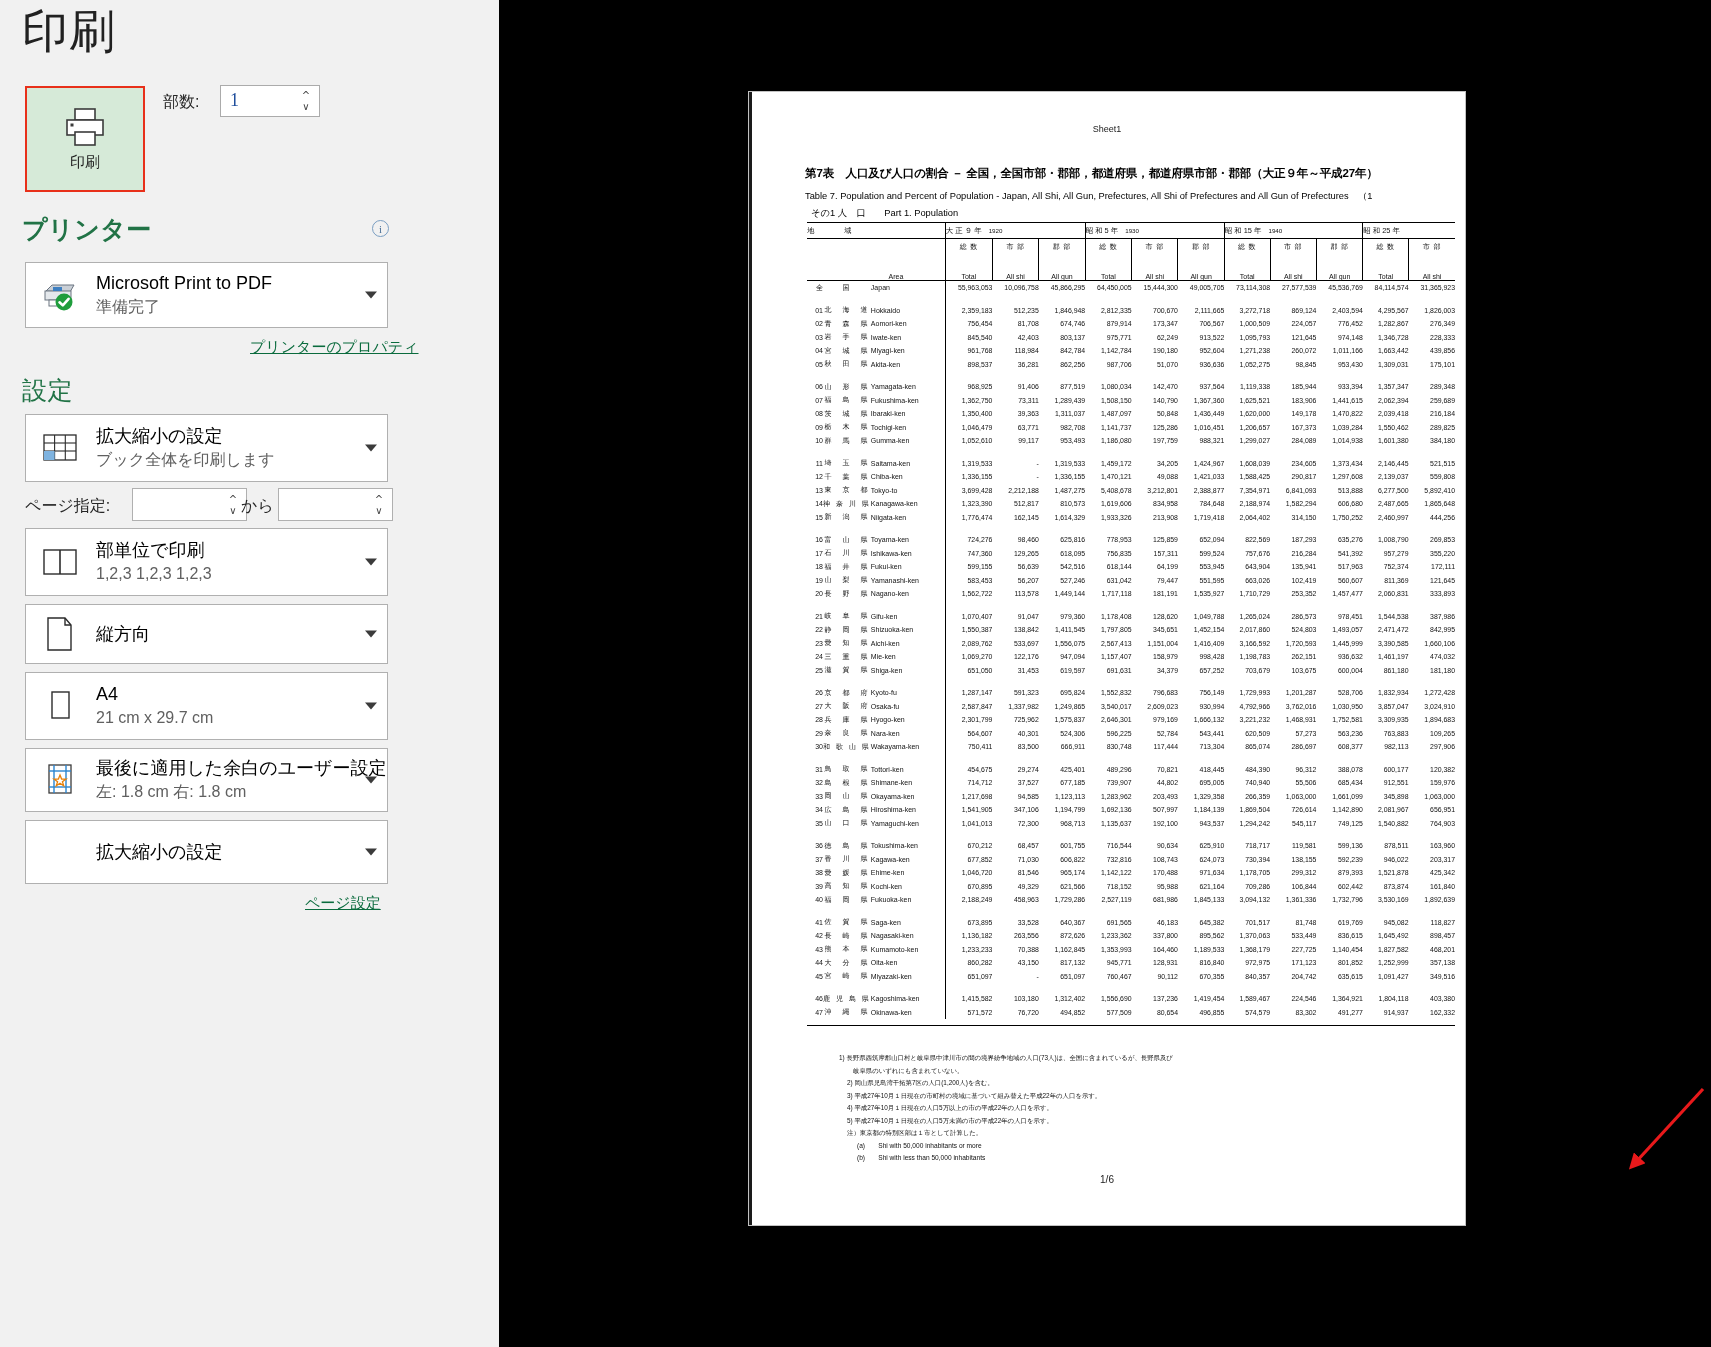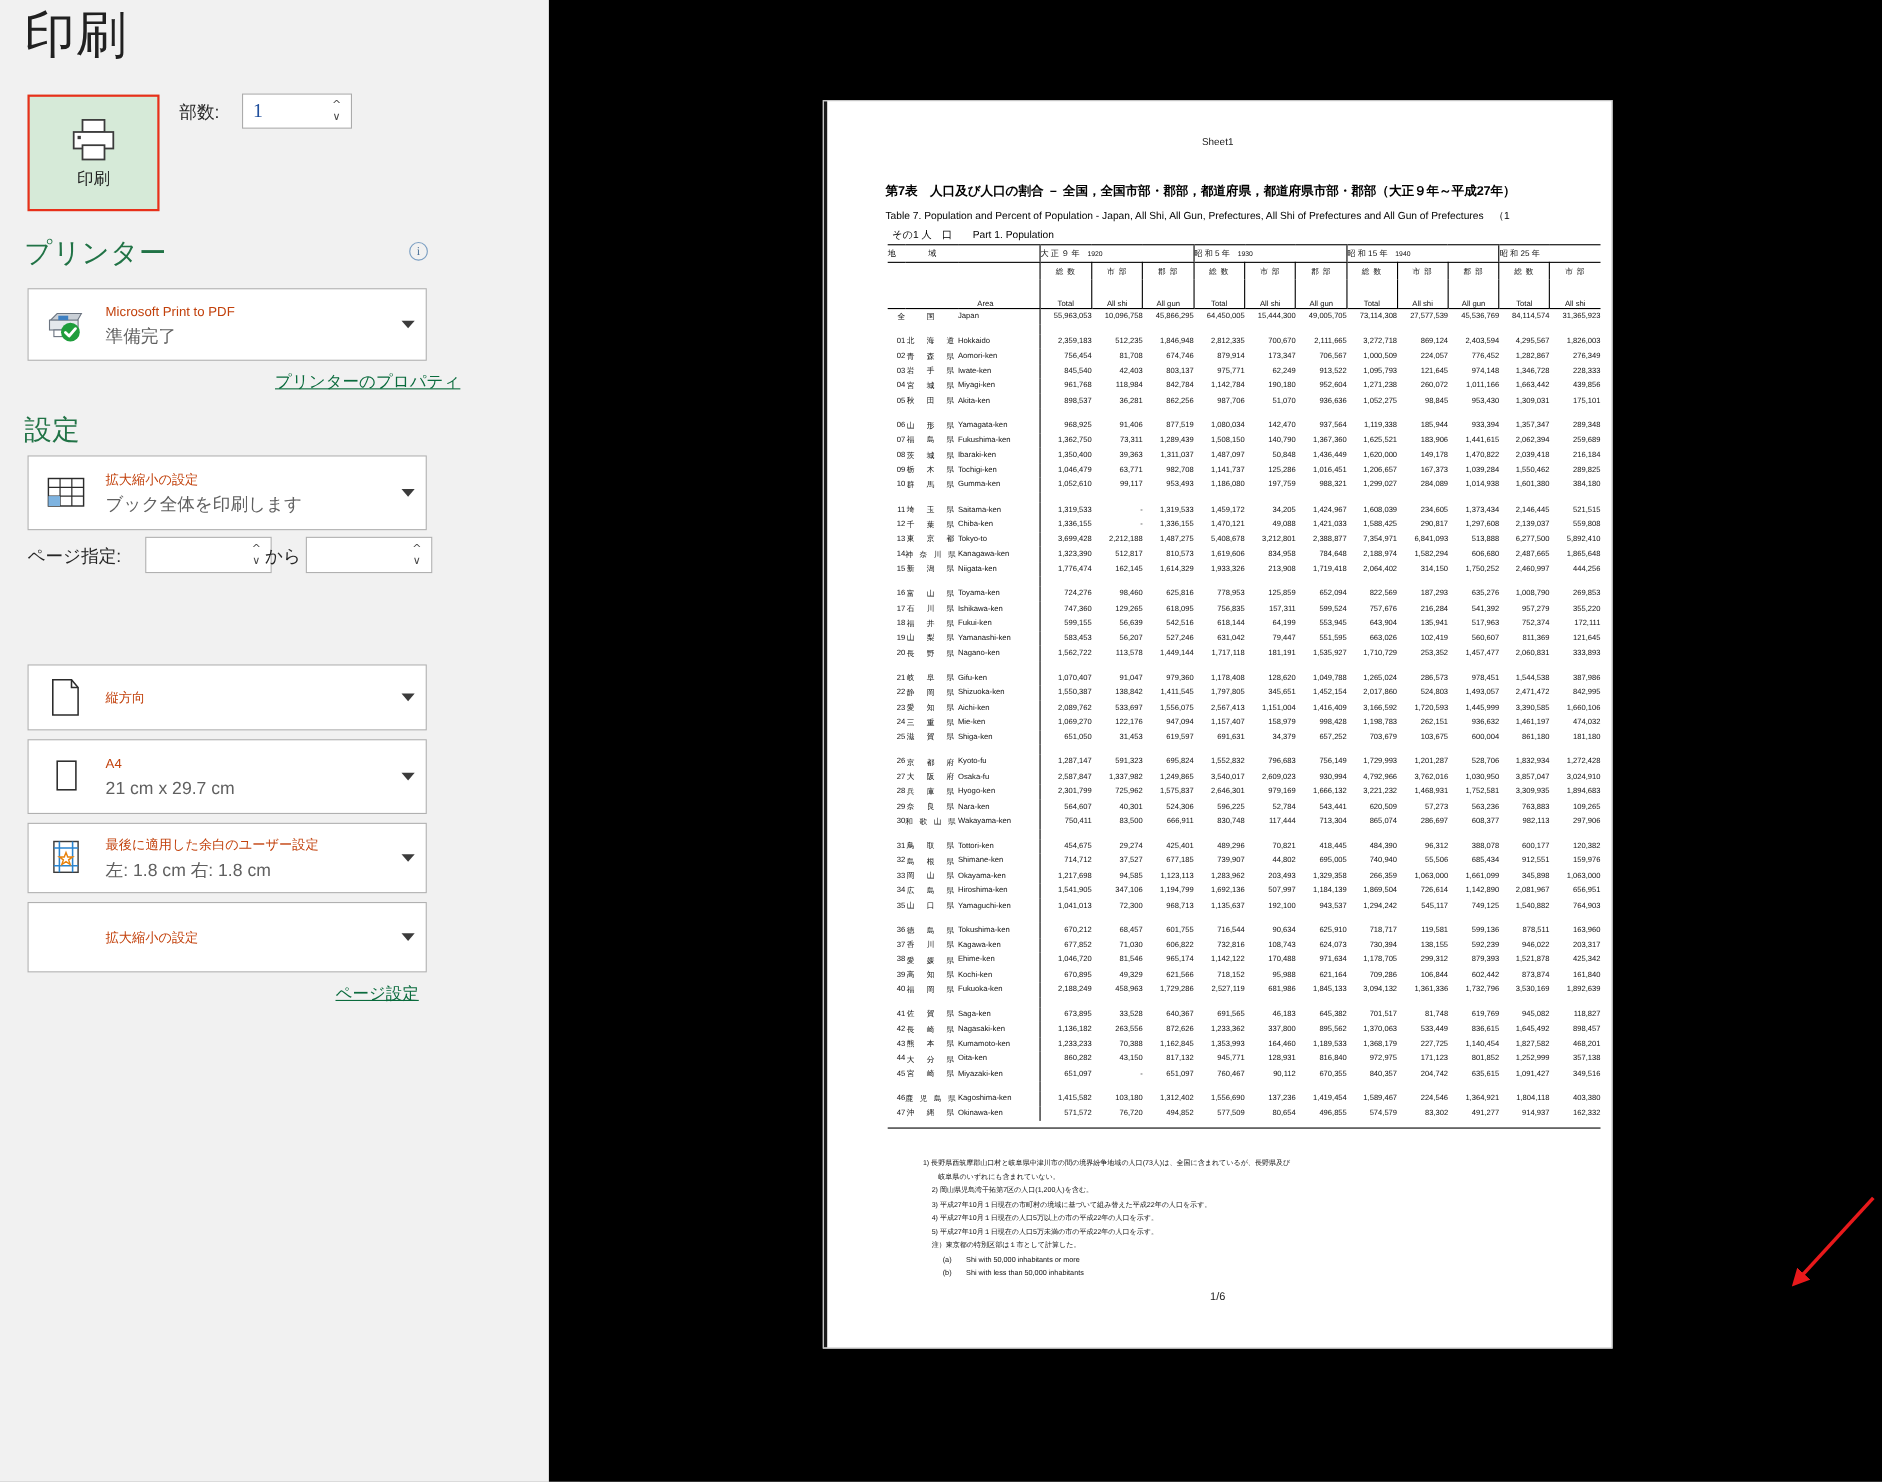--- a/index.html
+++ b/index.html
@@ -106,21 +106,21 @@
   }
 
   
   .section-heading {
     position: absolute;
     font-size: 25px;
     color: #217346;
     font-weight: 400;
     letter-spacing: 0.5px;
   }
-  #printer-heading { left: 22px; top: 213px; }
+  #printer-heading { left: 22px; top: 213px; font-weight: bold; }
   #settings-heading { left: 22px; top: 374px; }
 
   #info-icon {
     position: absolute;
     left: 372px;
     top: 220px;
     width: 17px;
     height: 17px;
     border: 1px solid #7a9ec2;
     border-radius: 50%;
@@ -155,22 +155,22 @@
     justify-content: center;
   }
   .combo .cb-text {
     position: absolute;
     left: 70px;
     right: 34px;
     top: 50%;
     transform: translateY(-50%);
   }
   .combo .cb-main {
-    font-size: 12px;
-    color: #c2410c;
+    font-size: 18px;
+    color: #000000;
     line-height: 24px;
     white-space: nowrap;
   }
   .combo .cb-sub {
     font-size: 16px;
     color: #606060;
     line-height: 24px;
     white-space: nowrap;
   }
   .combo .cb-arrow {
@@ -473,20 +473,33 @@
     </span>
   </div>
   <div class="range-to-label">から</div>
   <div id="range-to-box" class="range-box">
     <span class="spinner">
       <span>^</span>
       <span>∨</span>
     </span>
   </div>
 
+  <div id="collate-combo" class="combo">
+    <span class="cb-icon">
+      <svg width="38" height="30" viewBox="0 0 38 30">
+        <rect x="3" y="3" width="32" height="24" fill="#fff" stroke="#2b2b2b" stroke-width="1.4"></rect>
+        <line x1="19" y1="3" x2="19" y2="27" stroke="#2b2b2b" stroke-width="1.6"></line>
+      </svg>
+    </span>
+    <span class="cb-text">
+      <div class="cb-main">部単位で印刷</div>
+      <div class="cb-sub">1,2,3    1,2,3    1,2,3</div>
+    </span>
+    <span class="cb-arrow"></span>
+  </div>
 
   <div id="orientation-combo" class="combo">
     <span class="cb-icon">
       <svg width="32" height="36" viewBox="0 0 32 36">
         <path d="M4 2 H21 L27 9 V34 H4 Z" fill="#fff" stroke="#2b2b2b" stroke-width="1.4"></path>
         <path d="M21 2 V9 H27" fill="none" stroke="#2b2b2b" stroke-width="1.4"></path>
       </svg>
     </span>
     <span class="cb-text">
       <div class="cb-main">縦方向</div>

